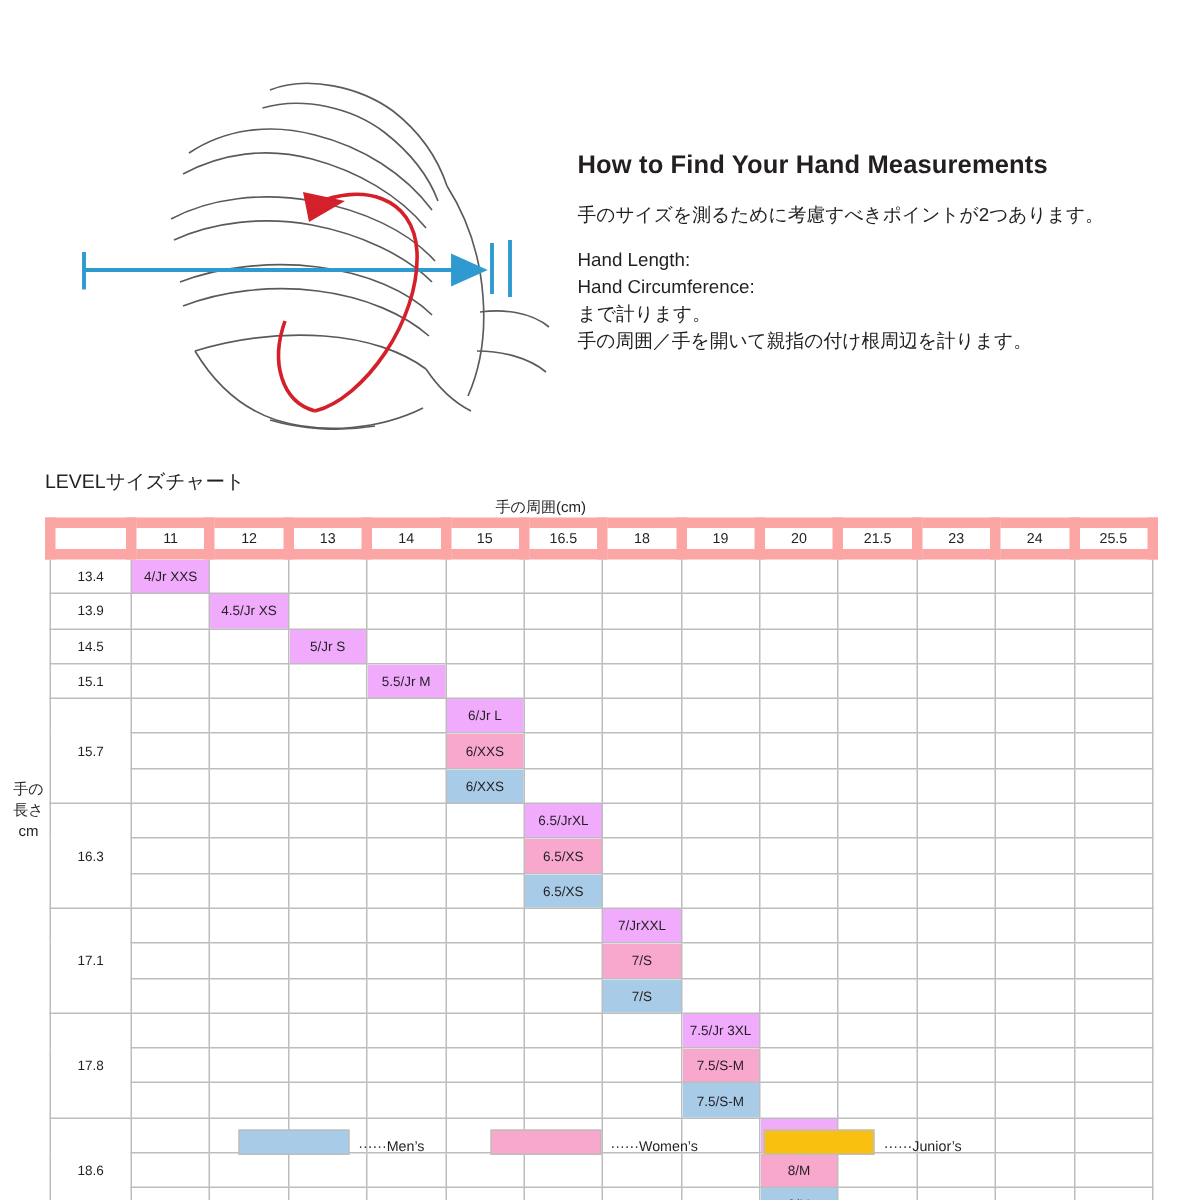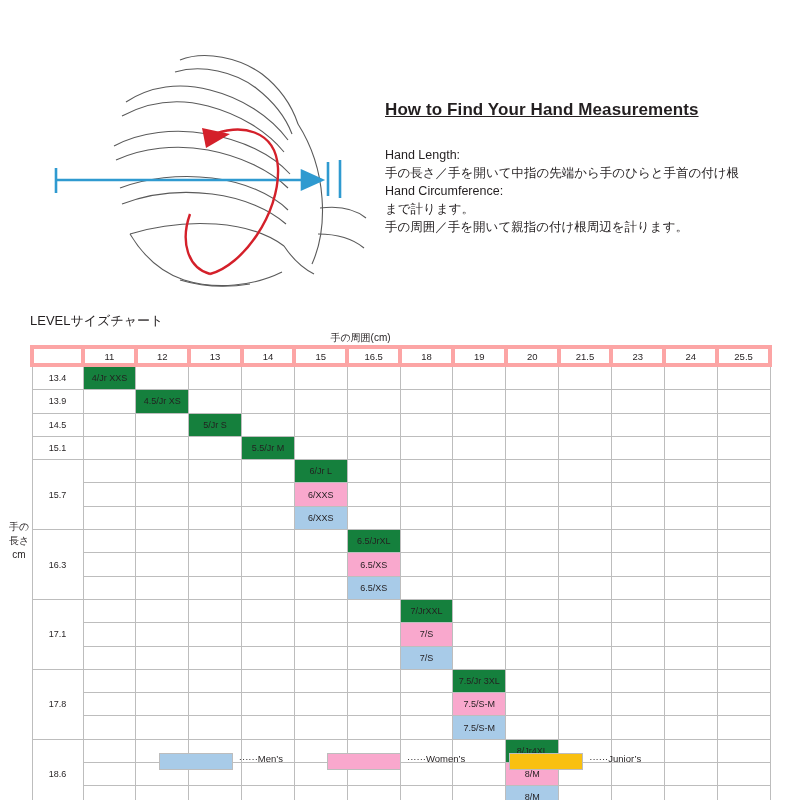--- a/index.html
+++ b/index.html
@@ -17,21 +17,21 @@
     position:absolute;left:0;top:0;width:800px;height:300px;
   }
   #hand-illustration{
     position:absolute;left:30px;top:28px;width:340px;height:260px;
   }
   #intro-text{
     position:absolute;left:385px;top:100px;width:390px;
   }
   #intro-title{
     font-size:17px;font-weight:bold;letter-spacing:.1px;
-    color:#231f20;margin:0 0 14px 0;text-decoration:underline;
+    color:#231f20;margin:0 0 14px 0;
   }
   .intro-line{
     font-size:12.5px;line-height:18px;color:#231f20;margin:0;
   }
   .intro-gap{height:12px;}
 
   
   #chart-title{
     position:absolute;left:30px;top:312px;
     font-size:13px;font-weight:normal;color:#231f20;
@@ -58,35 +58,35 @@
     padding:0;
     font-size:9px;
     text-align:center;
     vertical-align:middle;
     color:#231f20;
     font-weight:normal;
     overflow:hidden;
     white-space:nowrap;
   }
   table#size-table thead th{
-    height:14px;font-size:9.5px;border:4px solid #fca5a5;
+    height:14px;font-size:9.5px;border:7px solid #fca5a5;
   }
   .corner-cell{border:1px solid #bdbdbd;}
   .rowhead{width:47px;font-size:9.5px;margin-left:24px;}
   .cell-men{background:#a8cbe8;}
   .cell-women{background:#f9a8cd;}
-  .cell-junior{background:#15803d;}
+  .cell-junior{background:#f0abfc;}
   .merged-label{font-size:9px;}
 
   
   #legend{
     position:absolute;left:0;top:748px;width:800px;height:26px;
     display:flex;justify-content:center;align-items:center;
   }
-  .legend-item{display:flex;align-items:flex-start;margin:0 22px;}
+  .legend-item{display:flex;align-items:flex-end;margin:0 22px;}
   .legend-swatch{width:72px;height:15px;border:1px solid #bdbdbd;}
   .legend-dots{font-size:9.5px;color:#231f20;margin-left:6px;}
 </style>
 </head>
 <body>
 
 <div id="top-section">
 
   <svg id="hand-illustration" viewBox="0 0 340 260" xmlns="http://www.w3.org/2000/svg">
     <g fill="none" stroke="#5a5a5a" stroke-width="1.1">
@@ -120,23 +120,23 @@
 
     <g stroke="#d4202a" stroke-width="2.4" fill="none">
       <path d="M180 108 C 210 94 246 102 248 140 C 250 186 212 238 180 246"></path>
       <path d="M180 246 C 158 240 150 214 160 186"></path>
     </g>
     <polygon points="172,100 200,106 176,120" fill="#d4202a"></polygon>
   </svg>
 
   <div id="intro-text">
     <div id="intro-title">How to Find Your Hand Measurements</div>
+    <p class="intro-line">手のサイズを測るために考慮すべきポイントが2つあります。</p>
     <div class="intro-gap"></div>
     <p class="intro-line">Hand Length:</p>
-    <p class="intro-line">手の長さ／手を開いて中指の先端から手のひらと手首の付け根</p>
     <p class="intro-line">Hand Circumference:</p>
     <p class="intro-line">まで計ります。</p>
     <p class="intro-line">手の周囲／手を開いて親指の付け根周辺を計ります。</p>
   </div>
 </div>
 
 <div id="chart-title">LEVELサイズチャート</div>
 <div id="x-axis-label">手の周囲(cm)</div>
 <div id="y-axis-label">手の長さcm</div>
 

